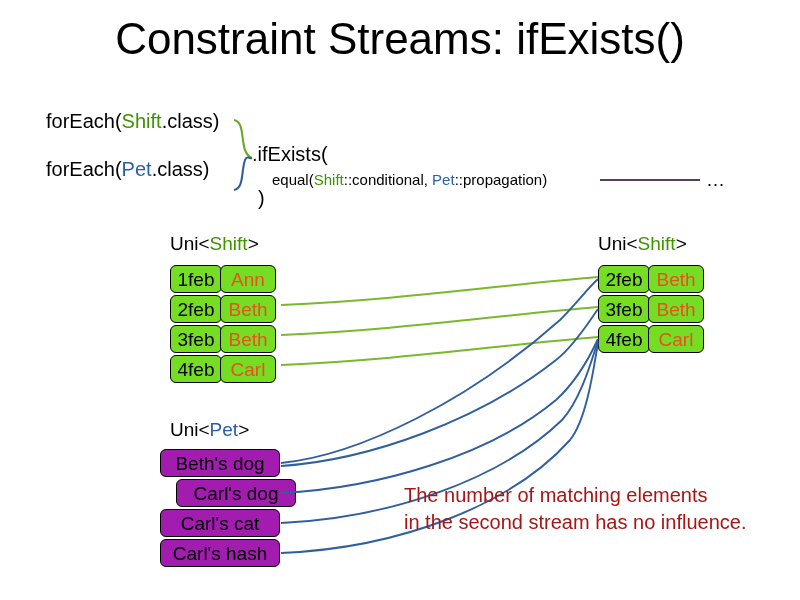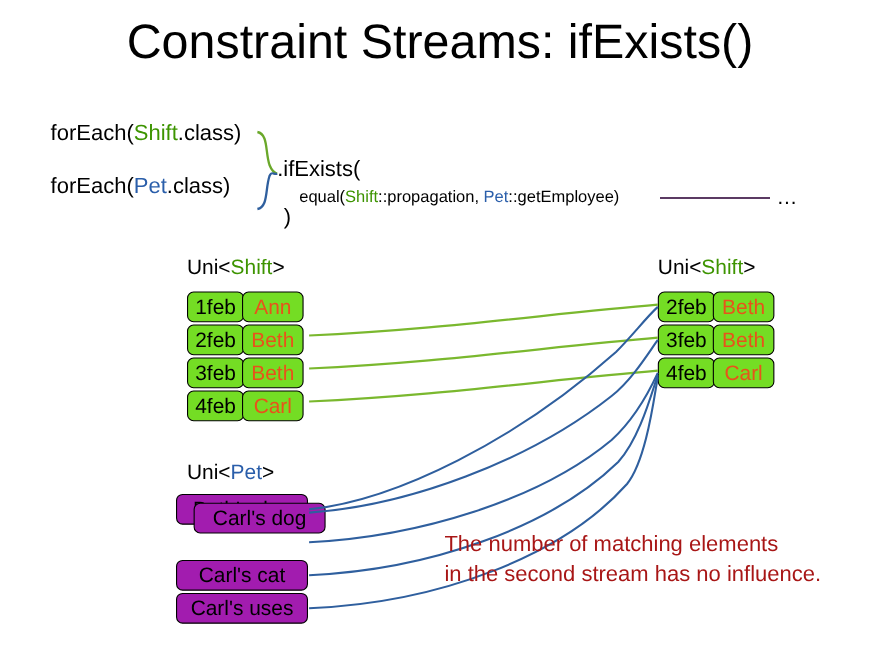--- a/index.html
+++ b/index.html
@@ -140,21 +140,21 @@
 <div id="slide">
 
   <div id="title">Constraint Streams: ifExists()</div>
 
   <div class="code-line" id="code-foreach-shift"><span>forEach(</span><span class="tok-shift">Shift</span><span>.class)</span></div>
 
   <div class="code-line" id="code-foreach-pet"><span>forEach(</span><span class="tok-pet">Pet</span><span>.class)</span></div>
 
   <div class="code-line" id="code-ifexists">.ifExists(</div>
 
-  <div id="code-equal"><span>equal(</span><span class="tok-shift">Shift</span><span>::propagation, </span><span class="tok-pet">Pet</span><span>::getEmployee)</span></div>
+  <div id="code-equal"><span>equal(</span><span class="tok-shift">Shift</span><span>::conditional, </span><span class="tok-pet">Pet</span><span>::propagation)</span></div>
 
   <div class="code-line" id="code-closeparen">)</div>
   <div id="code-ellipsis">…</div>
 
   <div class="stream-label" id="label-shift-left"><span>Uni&lt;</span><span class="tok-shift">Shift</span><span>&gt;</span></div>
 
   <div class="stream-label" id="label-shift-right"><span>Uni&lt;</span><span class="tok-shift">Shift</span><span>&gt;</span></div>
 
   <div class="stream-label" id="label-pet-left"><span>Uni&lt;</span><span class="tok-pet">Pet</span><span>&gt;</span></div>
 
@@ -184,28 +184,28 @@
     <div class="cell green name">Beth</div>
   </div>
   <div class="row shift-row" style="left:598px; top:325px;">
     <div class="cell green date">4feb</div>
     <div class="cell green name">Carl</div>
   </div>
 
   <div class="row pet-row" style="left:160px; top:449px;">
     <div class="cell blue pet">Beth's dog</div>
   </div>
-  <div class="row pet-row" style="left:160px; top:457px;padding-left:16px;">
+  <div class="row pet-row" style="left:160px; top:479px;padding-left:16px;">
     <div class="cell blue pet">Carl's dog</div>
   </div>
   <div class="row pet-row" style="left:160px; top:509px;">
     <div class="cell blue pet">Carl's cat</div>
   </div>
   <div class="row pet-row" style="left:160px; top:539px;">
-    <div class="cell blue pet">Carl's uses</div>
+    <div class="cell blue pet">Carl's hash</div>
   </div>
 
   <svg id="wires" viewBox="0 0 800 600">
 
     <path d="M234,120 C244,122 241,138 245,150 C247,155 249,157 252,158" fill="none" stroke="#6aa82a" stroke-width="2.1"></path>
 
     <path d="M234,190 C244,188 241,172 245,160 C247,155 249,159 252,158" fill="none" stroke="#2f5f9e" stroke-width="2.1"></path>
 
     <line x1="600" y1="180" x2="700" y2="180" stroke="#5b3a63" stroke-width="1.8"></line>
 

